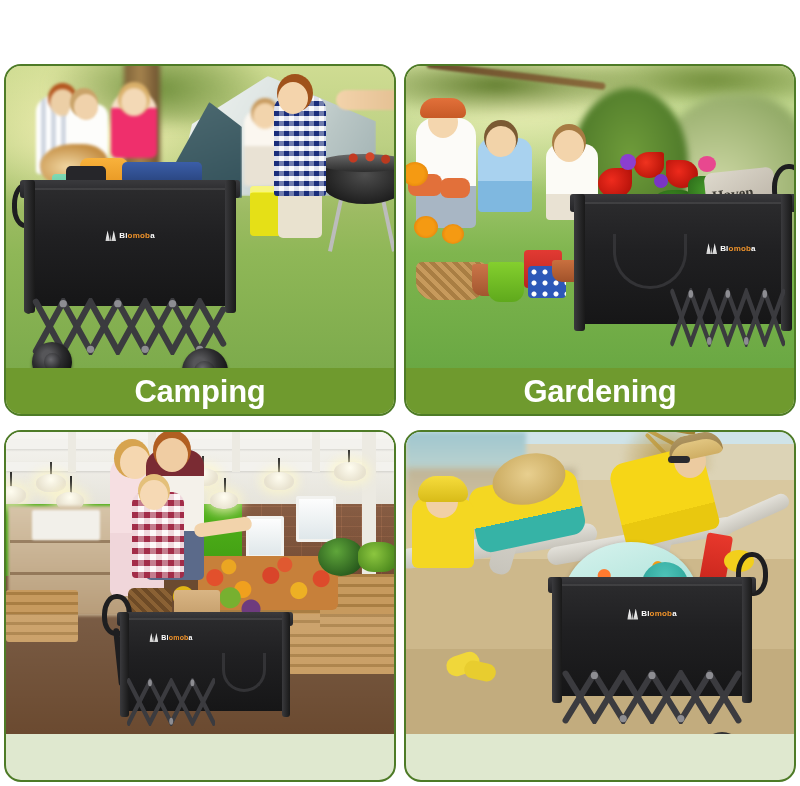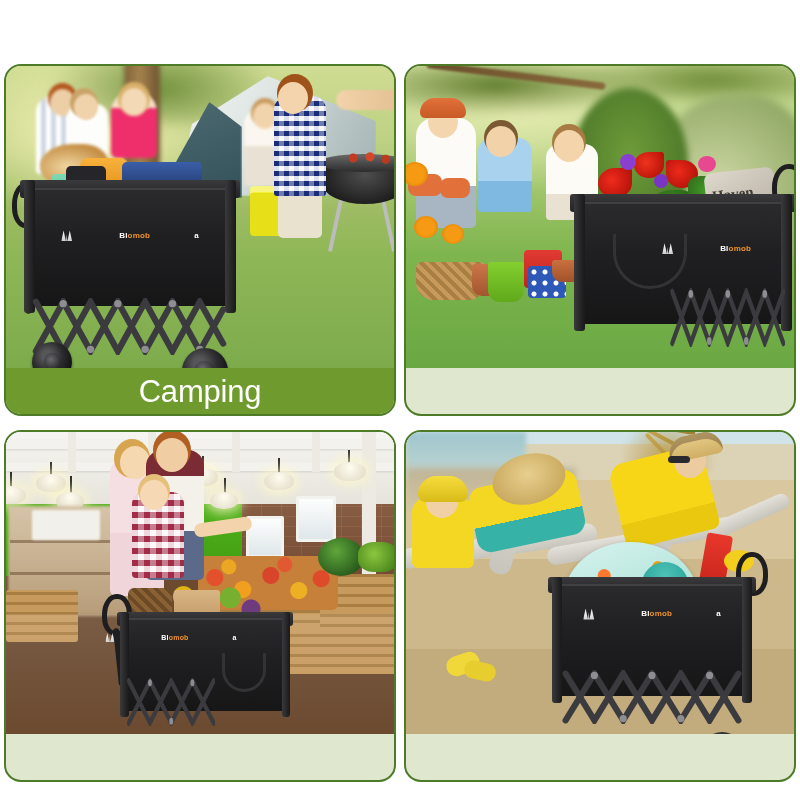--- a/index.html
+++ b/index.html
@@ -77,21 +77,21 @@
     height: 46px;
     background: #6f9a2e;
     display: flex;
     align-items: center;
     justify-content: center;
   }
 
   .label-text {
     color: #ffffff;
     font-size: 31px;
-    font-weight: normal;
+    font-weight: bold;
     letter-spacing: -0.2px;
     line-height: 1;
     font-family: "Liberation Sans", sans-serif;
   }
 
   
 
   
   .sh { position: absolute; }
 
@@ -630,21 +630,21 @@
     background: linear-gradient(180deg,#ffffff,#cfcfcf);
     clip-path: polygon(0% 100%, 22% 0%, 44% 100%, 50% 34%, 56% 100%, 78% 0%, 100% 100%);
   }
   .wagon-logo-text {
     font-size: 8px;
     font-weight: bold;
     letter-spacing: .2px;
     line-height: 1;
     font-family: "Liberation Sans", sans-serif;
   }
-  .wagon-logo-text .w { color: #ffffff; margin-left: 44px; }
+  .wagon-logo-text .w { color: #ffffff; }
   .wagon-logo-text .o { color: #f0932a; }
 
   .wagon-x {
     position: absolute;
     left: 4%; right: 4%;
     top: 58%;
     height: 30%;
   }
   .wagon-x svg { width: 100%; height: 100%; display: block; }
 
@@ -833,20 +833,23 @@
                     <circle cx="82" cy="3" r="2"></circle>
                   <circle cx="34" cy="27" r="2"></circle>
                     <circle cx="66" cy="27" r="2"></circle>
                 </g>
               </svg>
             </div>
 
           </div>
         </div>
       </div>
+      <div class="label-bar">
+        <span class="label-text">Gardening</span>
+      </div>
     </div>
 
     <div class="panel">
       <div class="photo">
         <div class="photo-canvas sc-shop">
           <div class="sh shp-greenwall"></div>
           <div class="sh shp-brick"></div>
           <div class="sh shp-ceiling"></div>
           <div class="sh shp-beam" style="left:0; top:8px; right:0;"></div>
           <div class="sh shp-beam" style="left:0; top:30px; right:0;"></div>

